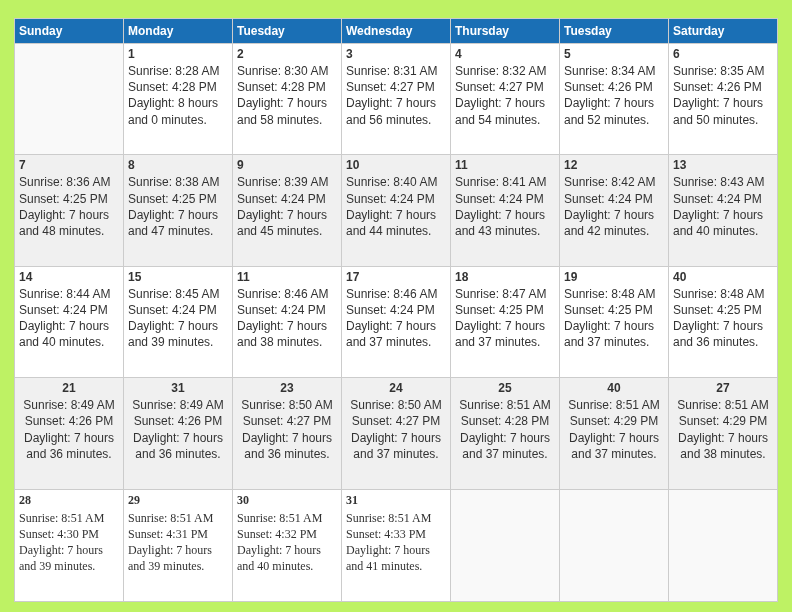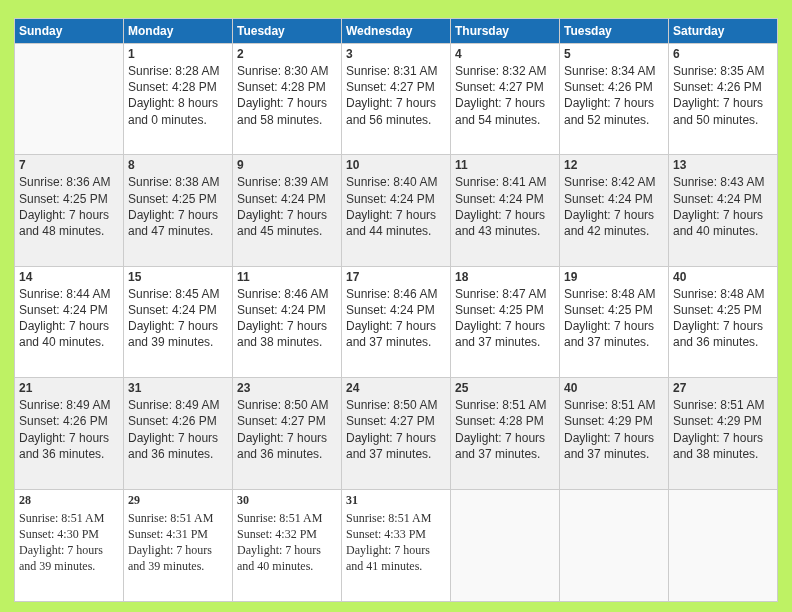--- a/index.html
+++ b/index.html
@@ -197,21 +197,21 @@
           </td>
           <td>
             <div class="cell-date">19</div>
             <div class="cell-info">Sunrise: 8:48 AM<br>Sunset: 4:25 PM<br>Daylight: 7 hours and 37 minutes.</div>
           </td>
           <td>
             <div class="cell-date">40</div>
             <div class="cell-info">Sunrise: 8:48 AM<br>Sunset: 4:25 PM<br>Daylight: 7 hours and 36 minutes.</div>
           </td>
         </tr>
-        <tr style="background: rgb(240, 240, 240);">
+        <tr style="background: rgb(240, 240, 240); text-align: center;">
           <td>
             <div class="cell-date">21</div>
             <div class="cell-info">Sunrise: 8:49 AM<br>Sunset: 4:26 PM<br>Daylight: 7 hours and 36 minutes.</div>
           </td>
           <td>
             <div class="cell-date">31</div>
             <div class="cell-info">Sunrise: 8:49 AM<br>Sunset: 4:26 PM<br>Daylight: 7 hours and 36 minutes.</div>
           </td>
           <td>
             <div class="cell-date">23</div>

